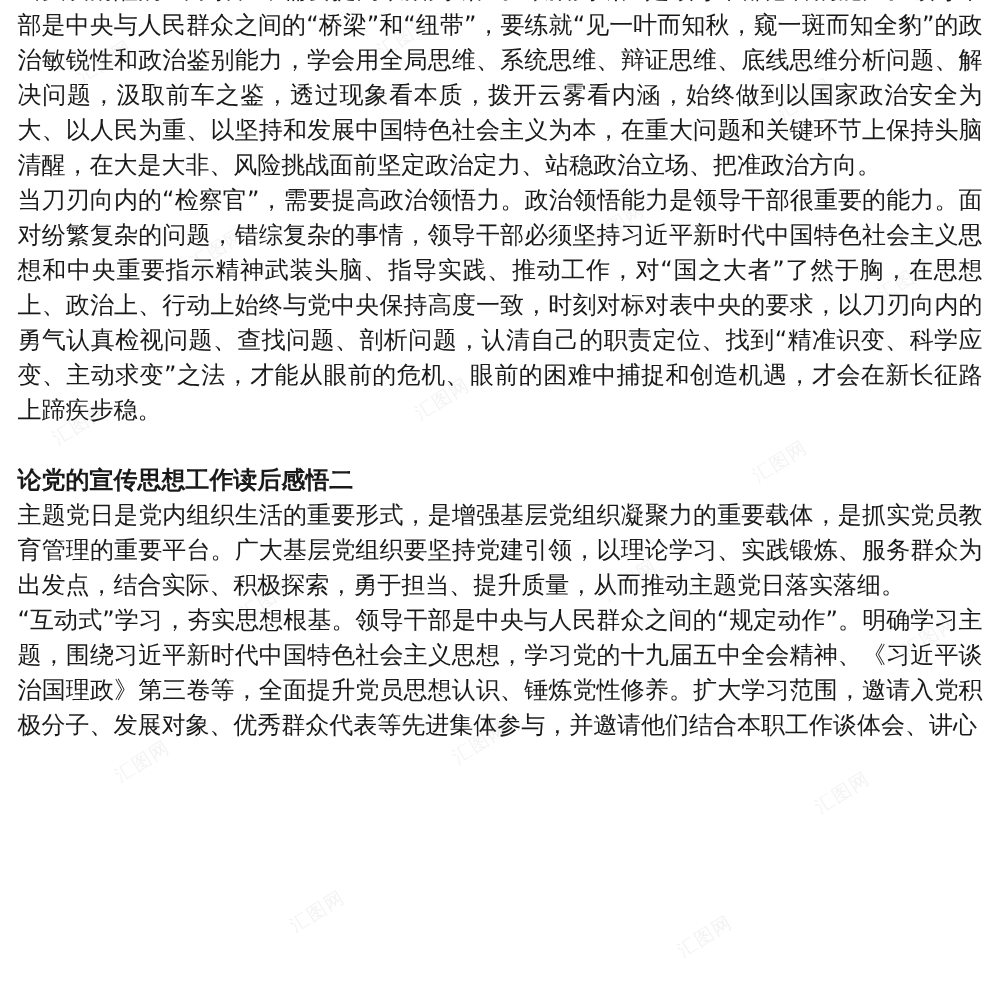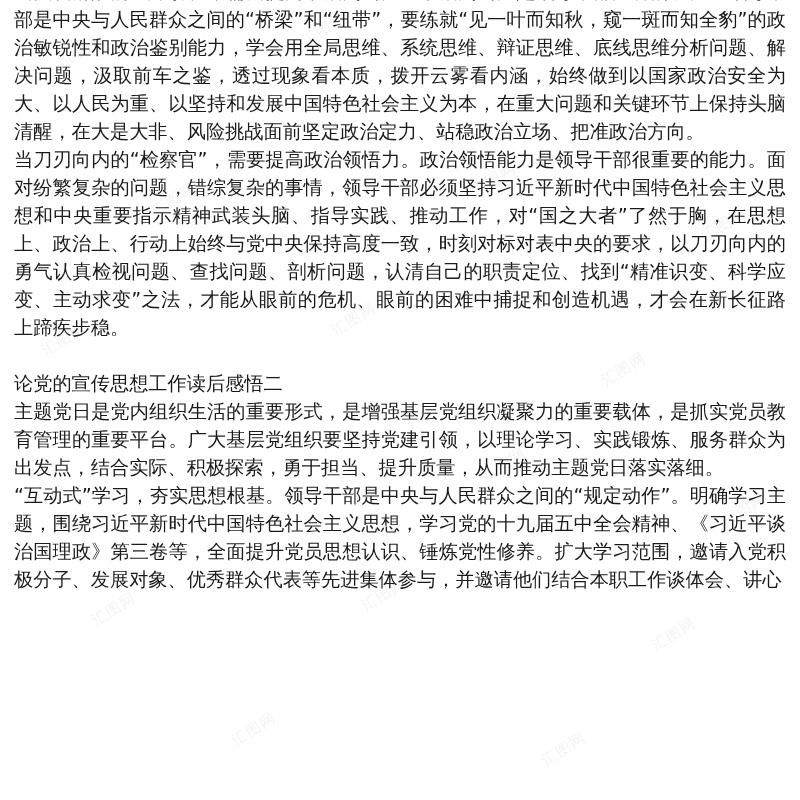--- a/index.html
+++ b/index.html
@@ -59,21 +59,21 @@
     letter-spacing: 0px;
     word-break: break-all;
   }
   .spacer {
     height: 28px;
   }
   .heading {
     font-size: 19.2px;
     line-height: 28px;
     margin: 0;
-    font-weight: normal;
+    font-weight: bold;
     text-align: left;
   }
 </style>
 </head>
 <body style="color: rgb(26, 26, 26);">
 
 <div id="page" style="background: rgb(255, 255, 255);">
 
   <div class="watermark-layer">
     <div class="wm" style="left: 60px; top: 40px; color: rgba(120, 120, 120, 0.086);">汇图网</div>

